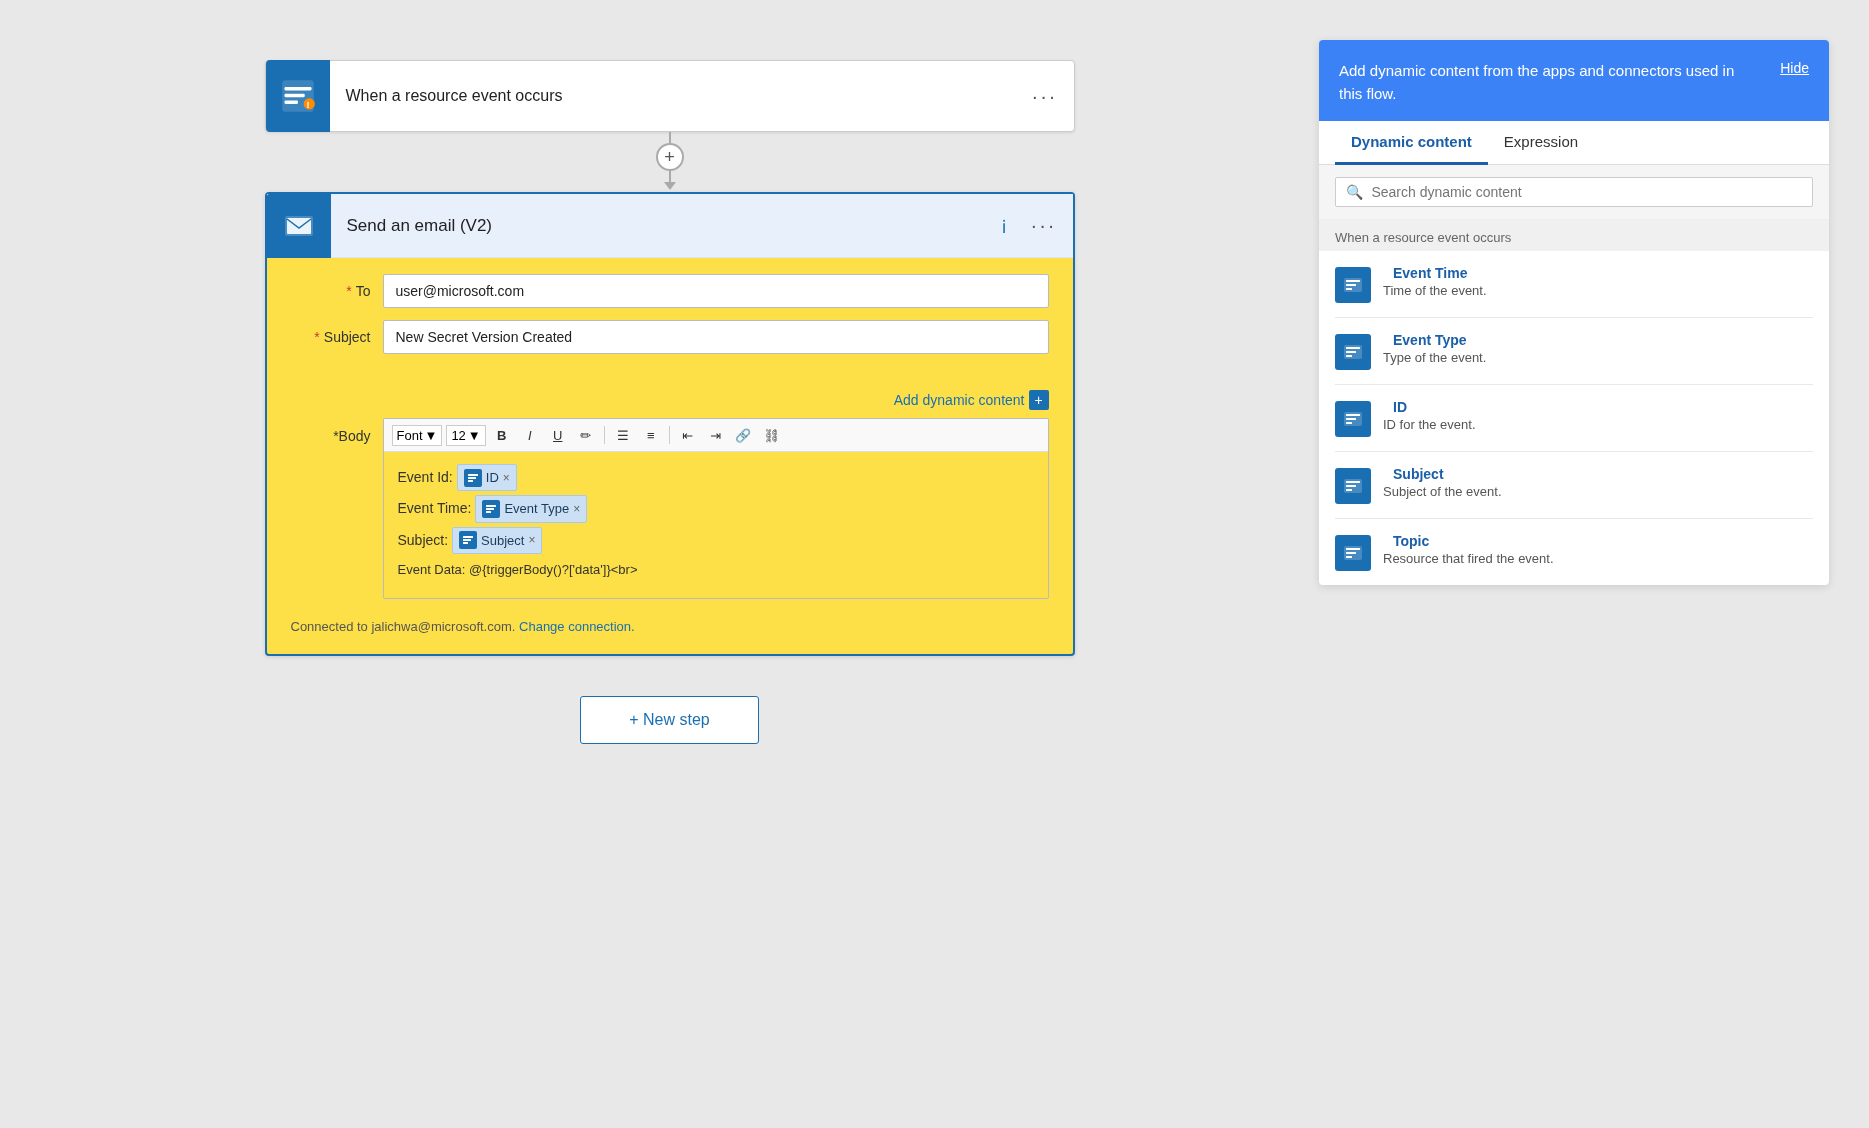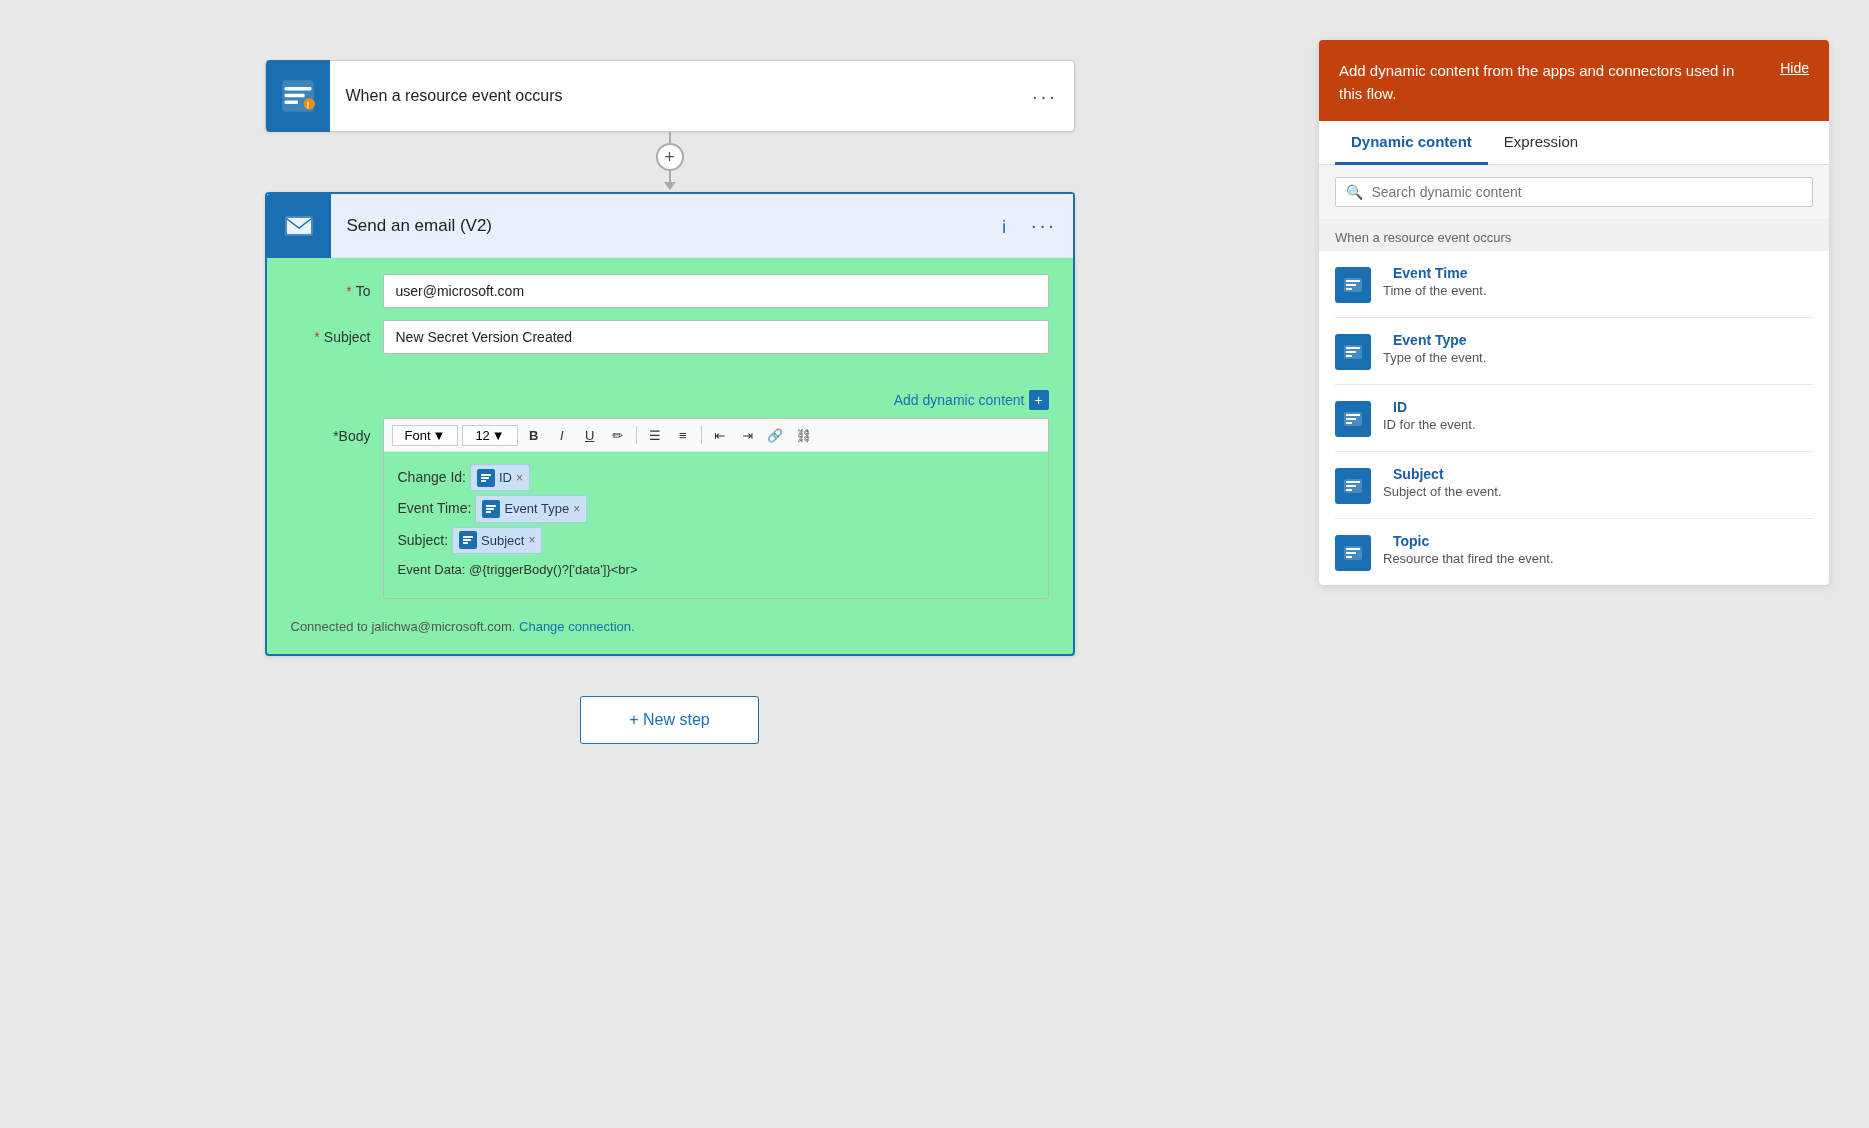--- a/index.html
+++ b/index.html
@@ -97,21 +97,21 @@
       border-right: 6px solid transparent;
       border-top: 8px solid #aaa;
       margin-bottom: 2px;
     }
 
     
     .email-block {
       width: 810px;
       border: 2px solid #1a6fb3;
       border-radius: 4px;
-      background: #86efac;
+      background: #fde047;
       box-shadow: 0 1px 4px rgba(0,0,0,0.12);
     }
     .email-header {
       display: flex;
       align-items: center;
       height: 64px;
       border-bottom: 1px solid #dce6f0;
       background: #e8f0fb;
     }
     .email-icon-area {
@@ -226,21 +226,21 @@
       display: flex;
       align-items: center;
       padding: 4px 8px;
       border-bottom: 1px solid #ddd;
       gap: 4px;
       background: #f9f9f9;
       flex-wrap: wrap;
     }
     .toolbar-select {
       border: 1px solid #ccc;
-      padding: 2px 12px;
+      padding: 2px 4px;
       font-size: 13px;
       background: white;
       cursor: pointer;
       display: flex;
       align-items: center;
       gap: 2px;
     }
     .toolbar-btn {
       width: 24px;
       height: 24px;
@@ -362,21 +362,21 @@
     .dynamic-panel {
       width: 510px;
       background: white;
       border-radius: 4px;
       box-shadow: 0 2px 8px rgba(0,0,0,0.12);
       overflow: hidden;
       align-self: flex-start;
       margin-top: 0;
     }
     .panel-header {
-      background: #c2410c;
+      background: #3b82f6;
       color: white;
       padding: 20px 20px 16px 20px;
       display: flex;
       align-items: flex-start;
       justify-content: space-between;
     }
     .panel-header-text {
       font-size: 15px;
       line-height: 1.5;
       flex: 1;
@@ -570,21 +570,21 @@
             <button class="toolbar-btn">≡</button>
             <div class="toolbar-divider"></div>
             <button class="toolbar-btn">⇤</button>
             <button class="toolbar-btn">⇥</button>
             <button class="toolbar-btn">🔗</button>
             <button class="toolbar-btn">⛓</button>
           </div>
 
           <div class="editor-content">
             <div class="editor-line">
-              <span class="editor-line-label">Change Id:</span>
+              <span class="editor-line-label">Event Id:</span>
               <span class="token-chip">
                 <span class="chip-icon">
                   <svg viewBox="0 0 12 12" fill="none">
                       <rect x="1" y="2" width="10" height="2" rx="0.5" fill="white"></rect>
                       <rect x="1" y="5" width="8" height="2" rx="0.5" fill="white"></rect>
                       <rect x="1" y="8" width="5" height="2" rx="0.5" fill="white"></rect>
                     </svg>
                 </span>
                 <span>ID</span>
                 <span class="chip-close">×</span>

